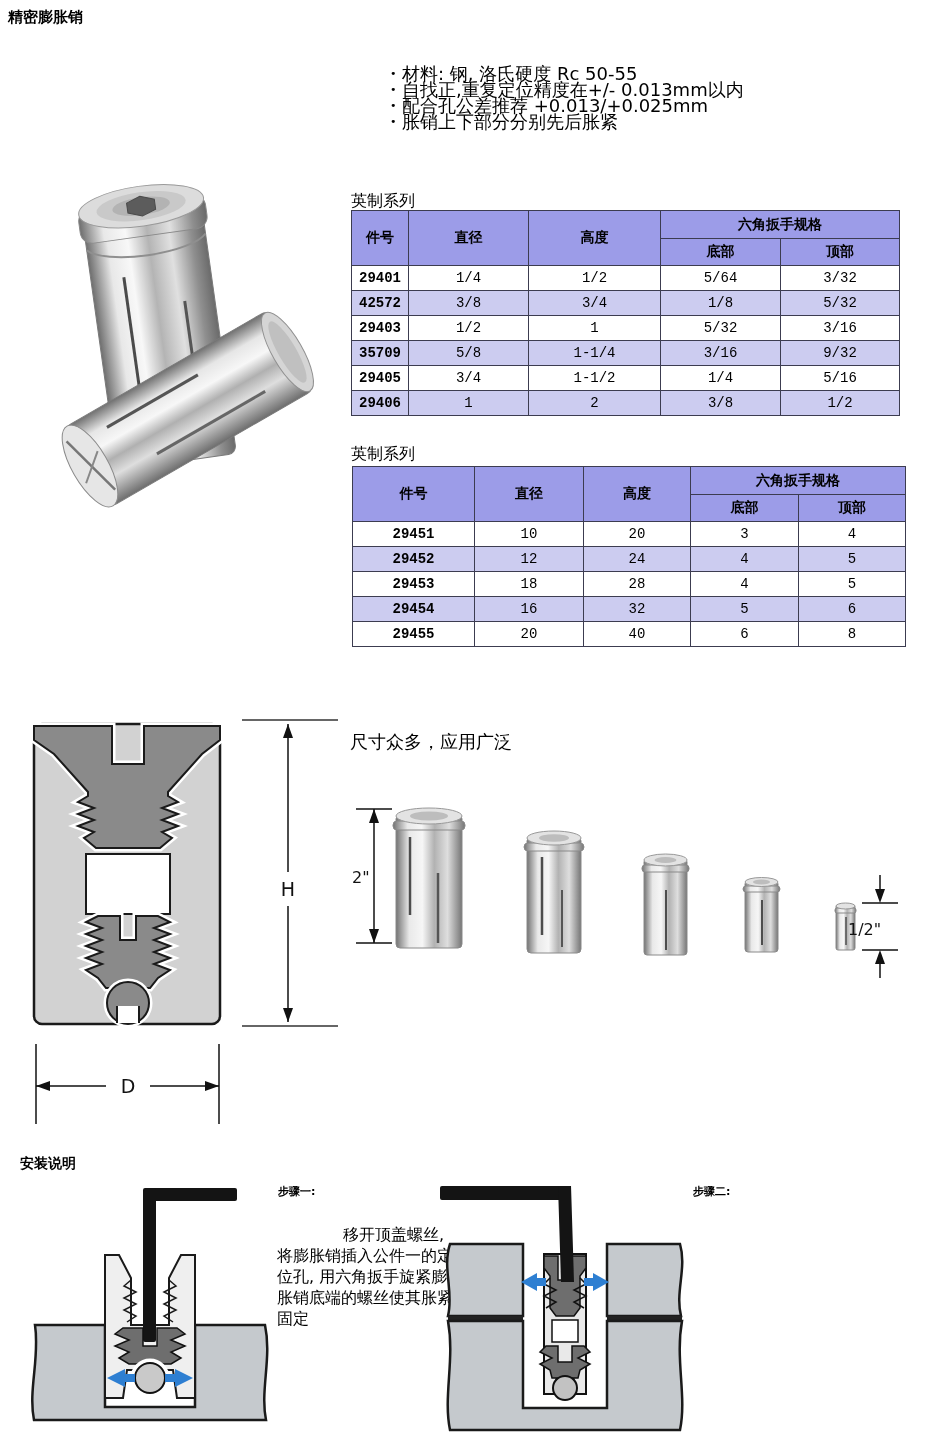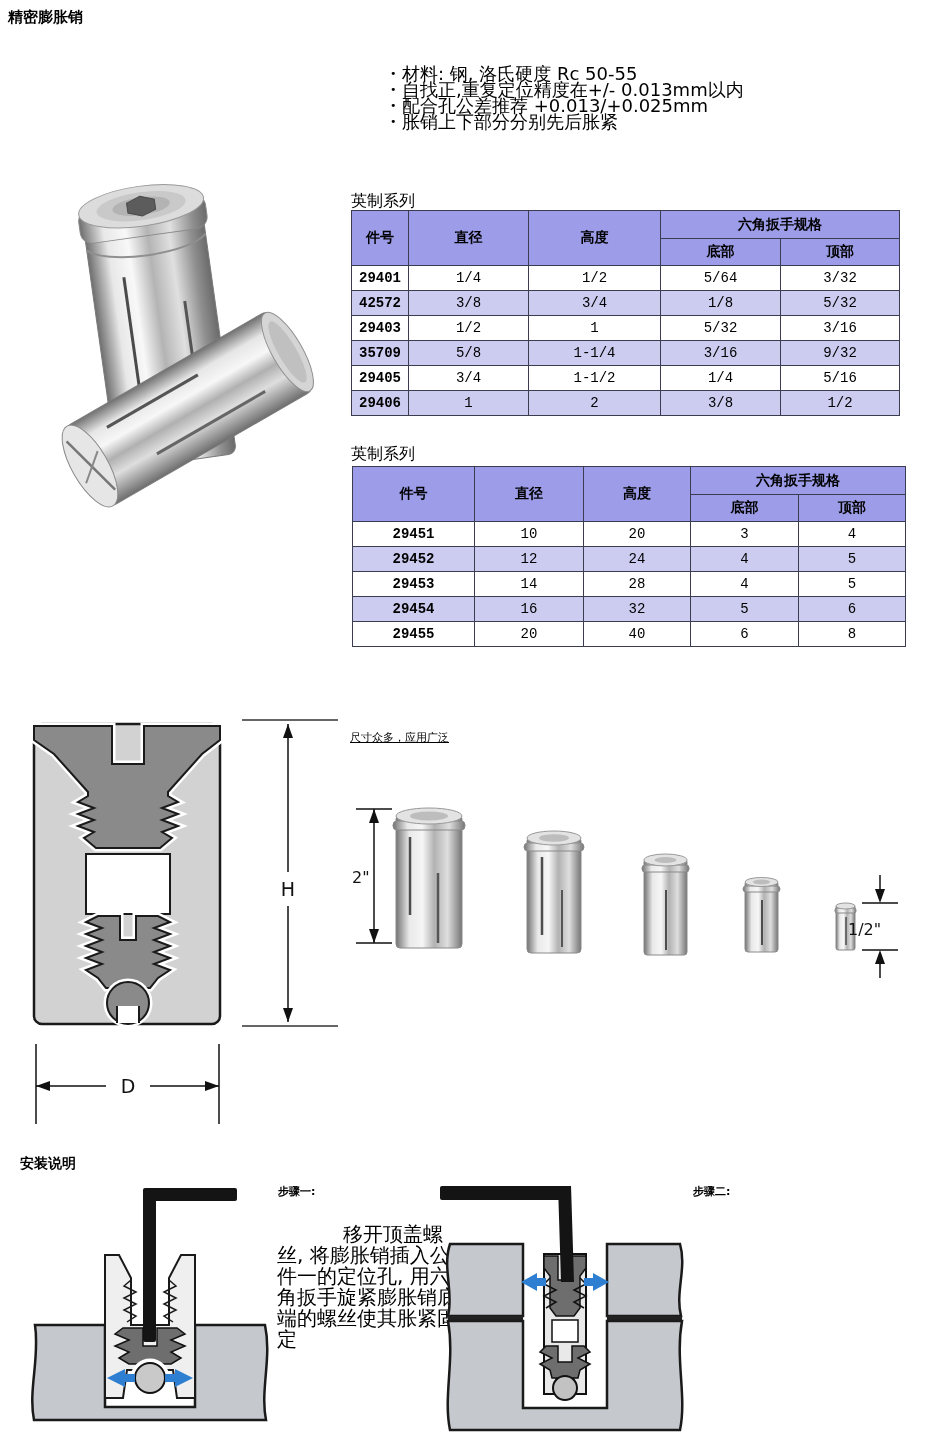--- a/index.html
+++ b/index.html
@@ -12,24 +12,24 @@
   .features li::before{content:"•";position:absolute;left:2px;top:0;font-size:11px;}
   .tbl-label{font-weight:normal;font-size:16px;}
   .spec-table{border-collapse:collapse;table-layout:fixed;
               font-family:Liberation Mono, monospace;font-size:14px;}
   .spec-table th,.spec-table td{border:1px solid #3c3c50;text-align:center;padding:0;overflow:hidden;}
   .spec-table th{background:#9c9ce8;font-weight:bold;height:26px;}
   .spec-table thead tr:first-child th{height:27px;}
   .spec-table td{height:24px;background:#fff;}
   .spec-table tbody tr:nth-child(even) td{background:#ccccf0;}
   .spec-table td:first-child{font-weight:bold;}
-  .caption{font-size:11px;text-decoration:underline;}
+  .caption{font-size:18px;}
   .install-heading{left:20px;top:1155px;font-size:14px;font-weight:bold;}
   .step-title{font-size:11px;font-weight:bold;}
-  .step-text{font-size:20px;line-height:21px;}
+  .step-text{font-size:16px;line-height:21px;}
   svg text{font-family:"DejaVu Sans","Liberation Sans",sans-serif;}
 </style>
 </head>
 <body>
 
 <div class="page">
 
   <div class="abs page-title">精密膨胀销</div>
 
   <ul class="abs features">
@@ -180,21 +180,21 @@
         </tr>
         <tr>
           <td>29452</td>
           <td>12</td>
           <td>24</td>
           <td>4</td>
           <td>5</td>
         </tr>
         <tr>
           <td>29453</td>
-          <td>14</td>
+          <td>18</td>
           <td>28</td>
           <td>4</td>
           <td>5</td>
         </tr>
         <tr>
           <td>29454</td>
           <td>16</td>
           <td>32</td>
           <td>5</td>
           <td>6</td>

